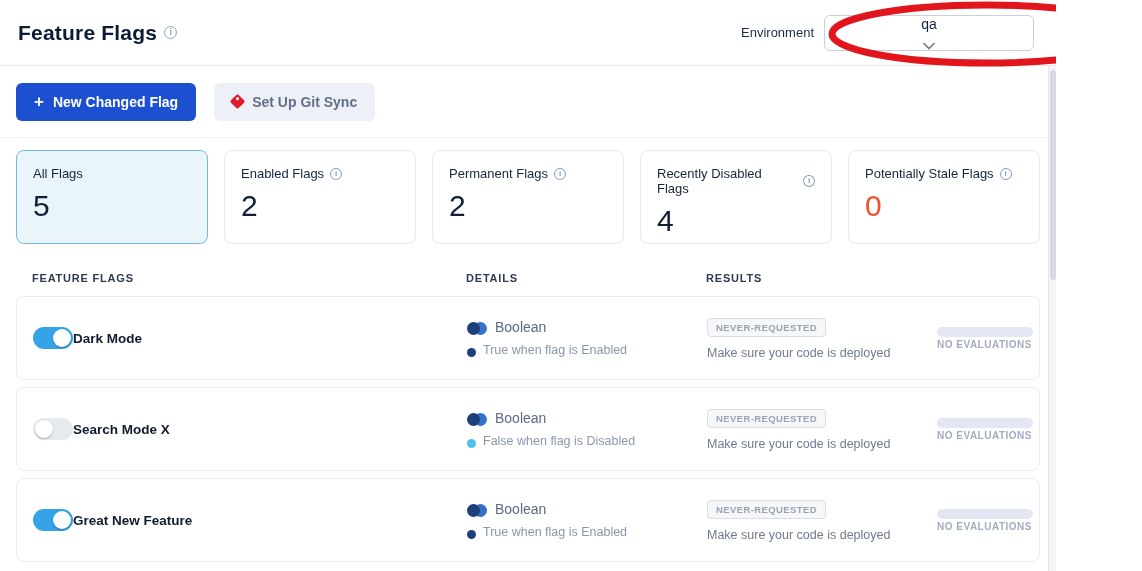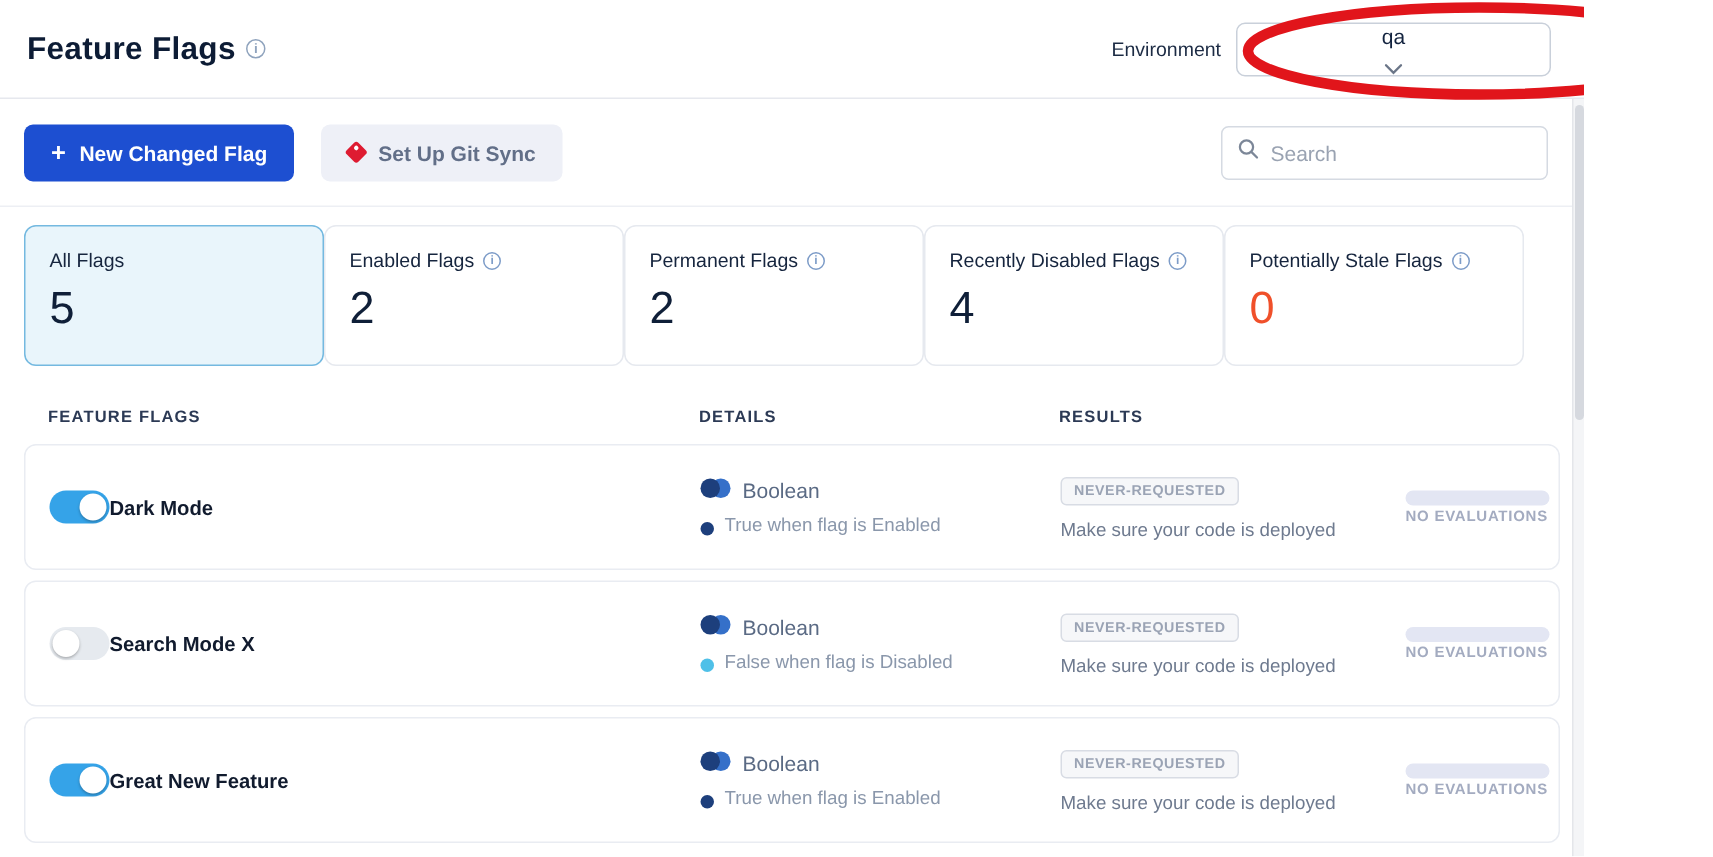--- a/index.html
+++ b/index.html
@@ -57,21 +57,21 @@
     width:218px; height:36px; padding:0 10px;
     border:1px solid #d5dae2; border-radius:5px; background:#fff;
   }
   .search-box input {
     border:none; outline:none; flex:1; font-family:inherit; font-size:14px; color:#13233f;
     background:transparent;
   }
   .search-box input::placeholder { color:#9aa3b2; }
 
   
-  .stats { display:flex; gap:0; padding:12px 16px 18px; }
+  .stats { display:flex; gap:16px; padding:12px 16px 18px; }
   .stat-card {
     width:200px; height:94px; padding:15px 16px;
     border:1px solid #e6e9ef; border-radius:8px; background:#fff;
     display:flex; flex-direction:column; gap:8px; cursor:pointer;
   }
   .stat-card.selected {
     background:var(--selected-card-bg,#e9f5fb);
     border:1px solid var(--selected-card-border,#74b9e0);
   }
   .stat-label-row { display:flex; align-items:center; gap:6px; }
@@ -93,21 +93,21 @@
   .col-flag { display:flex; align-items:center; }
   .flag-name { font-size:13.5px; font-weight:700; color:#111b2e; }
 
   .toggle { position:relative; width:40px; height:22px; border-radius:12px;
             background:#e6eaef; flex:none; cursor:pointer; }
   .toggle .knob { position:absolute; top:2px; left:2px; width:18px; height:18px;
                   border-radius:50%; background:#fff; box-shadow:0 1px 2px rgba(0,0,0,.28); }
   .toggle.on { background:var(--toggle-on,#35a3e8); }
   .toggle.on .knob { left:20px; }
 
-  .detail-type { display:flex; align-items:flex-start; gap:8px; font-size:14px; color:#5a6a84; }
+  .detail-type { display:flex; align-items:flex-end; gap:8px; font-size:14px; color:#5a6a84; }
   .bool-icon { display:inline-flex; }
   .bool-icon i { width:13px; height:13px; border-radius:50%; display:inline-block; }
   .bool-icon .c1 { background:#1d3f7c; z-index:2; position:relative; }
   .bool-icon .c2 { background:#3570c9; margin-left:-6px; }
   .detail-desc { display:flex; align-items:flex-end; gap:7px; margin-top:8px;
                  font-size:12.5px; color:#8a97ab; }
   .detail-desc .dot { width:9px; height:9px; border-radius:50%; background:#1d3f7c; flex:none; }
 
   .badge { display:inline-block; padding:3px 8px; border:1px solid #d8dce4; border-radius:4px;
            background:#f6f7f9; color:#9aa3b4; font-size:9.5px; font-weight:600; letter-spacing:.4px; }
@@ -154,29 +154,20 @@
 
   <div class="toolbar">
     <button class="btn btn-primary">
       <span class="plus">+</span>
       <span>New Changed Flag</span>
     </button>
     <button class="btn btn-git">
       <span class="git-icon"></span>
       <span>Set Up Git Sync</span>
     </button>
-    <div class="search-box">
-      <span>
-        <svg width="14" height="14" viewBox="0 0 14 14">
-            <circle cx="6" cy="6" r="4.4" fill="none" stroke="#7c8798" stroke-width="1.5"></circle>
-            <line x1="9.4" y1="9.4" x2="13" y2="13" stroke="#7c8798" stroke-width="1.5" stroke-linecap="round"></line>
-          </svg>
-      </span>
-      <input type="text" placeholder="Search" style="">
-    </div>
   </div>
 
   <section class="stats">
     <div class="stat-card selected">
       <div class="stat-label-row">
           <span class="stat-label">All Flags</span>
         </div>
       <div class="stat-value">5</div>
     </div>
     <div class="stat-card">

